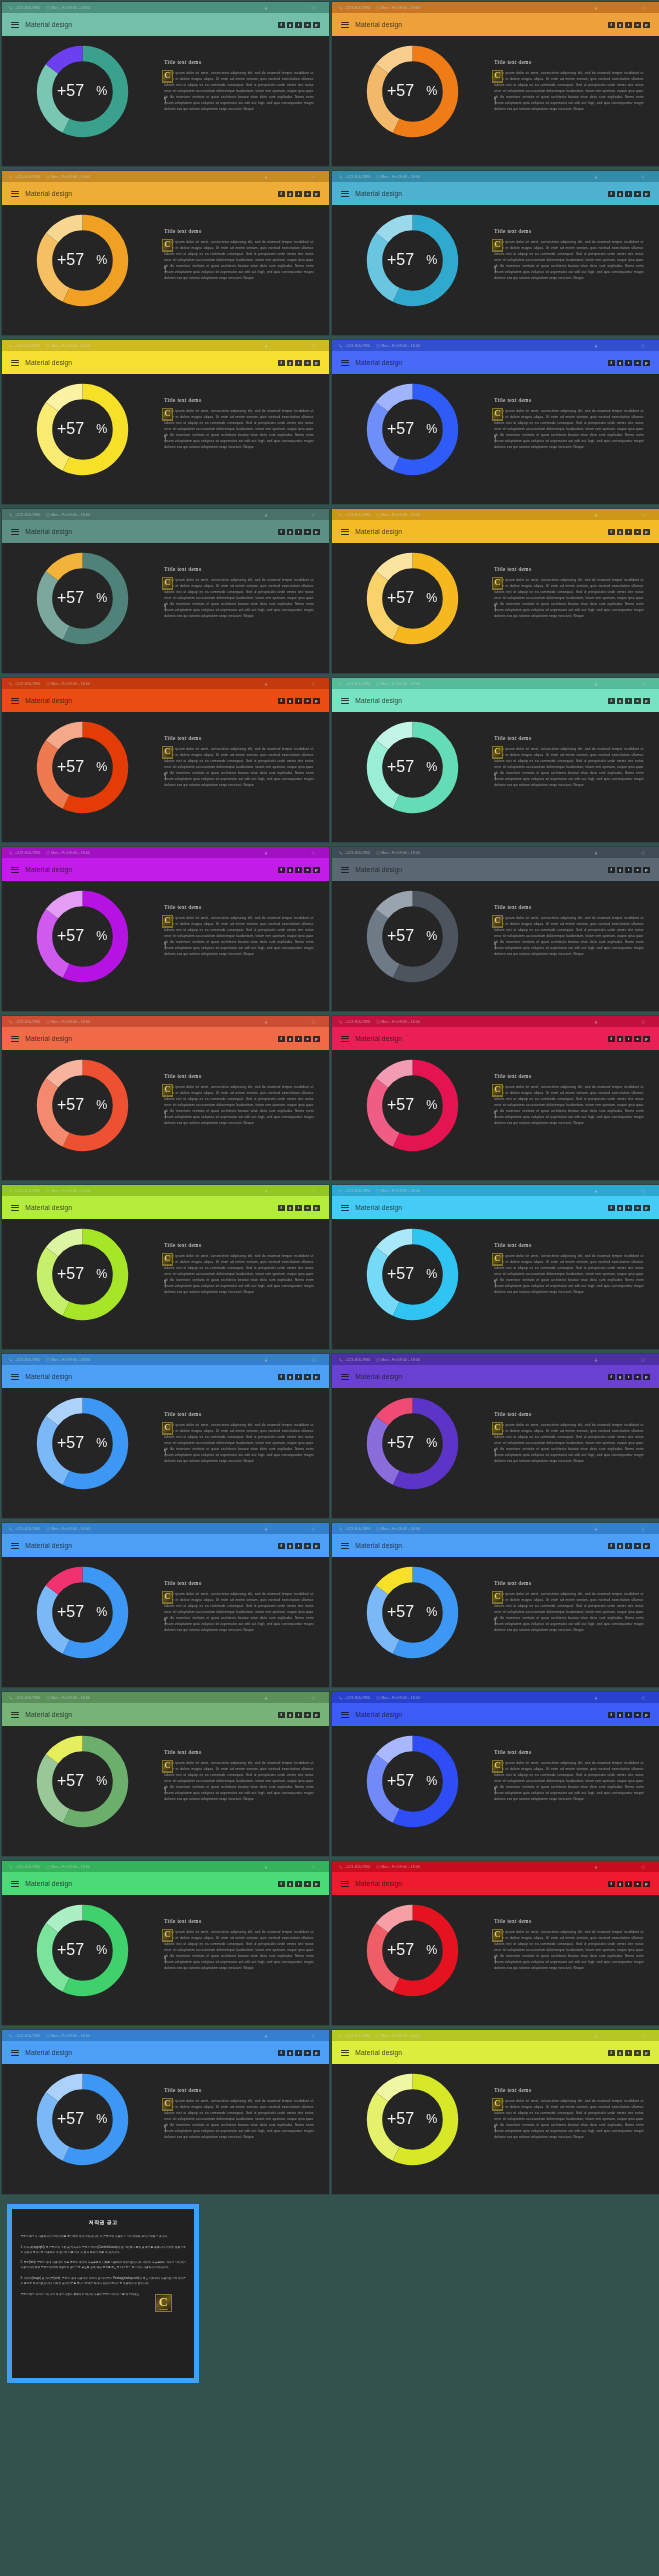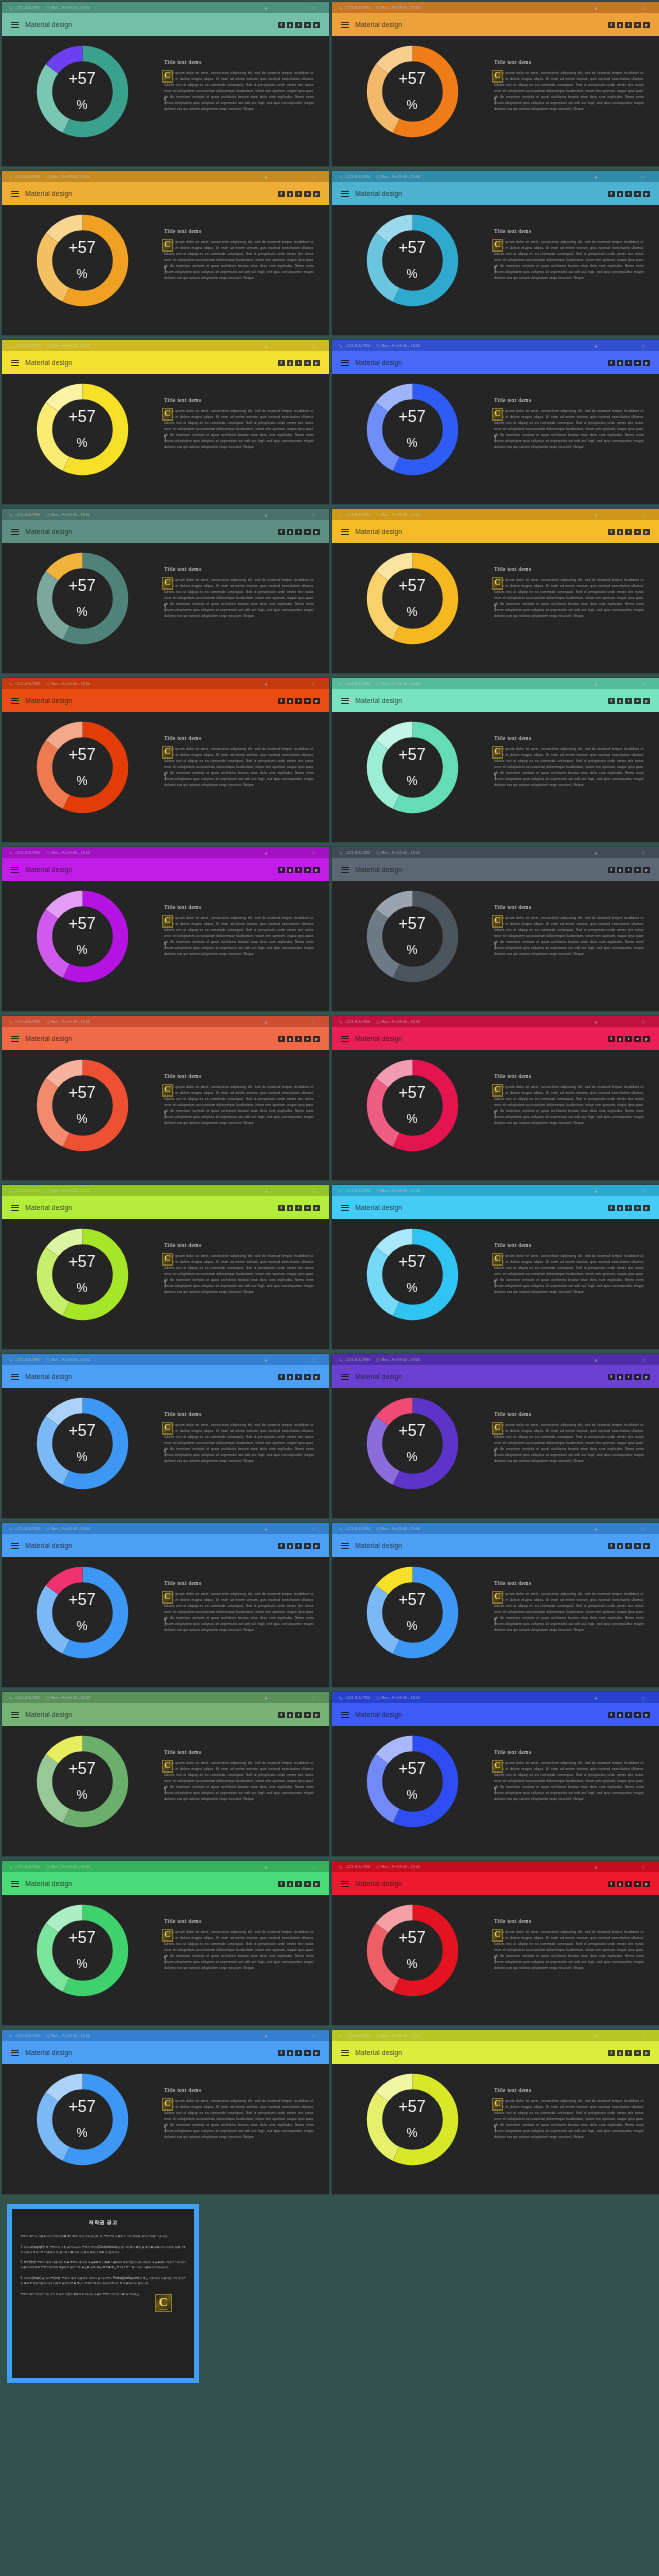--- a/index.html
+++ b/index.html
@@ -108,21 +108,21 @@
     width: 160px;
     display: flex;
     align-items: center;
     justify-content: center;
     padding-top: 7.2px;
   }
   .donut { position: relative; width: 95px; height: 95px; }
   .donut svg { display: block; width: 95px; height: 95px; transform: rotate(-90deg); }
   .donut-center {
     position: absolute; inset: 0;
-    display: flex; flex-direction: column;
+    display: flex; 
     align-items: center; justify-content: center;
     gap: 12px;
     pointer-events: none;
   }
   .donut-num { font-size: 16px; color: #f3f3f3; font-weight: 300; line-height: 1; }
   .donut-pct { font-size: 12.4px; color: #f3f3f3; font-weight: 300; line-height: 1; }
 
   
   .txt-col {
     flex: 1;

